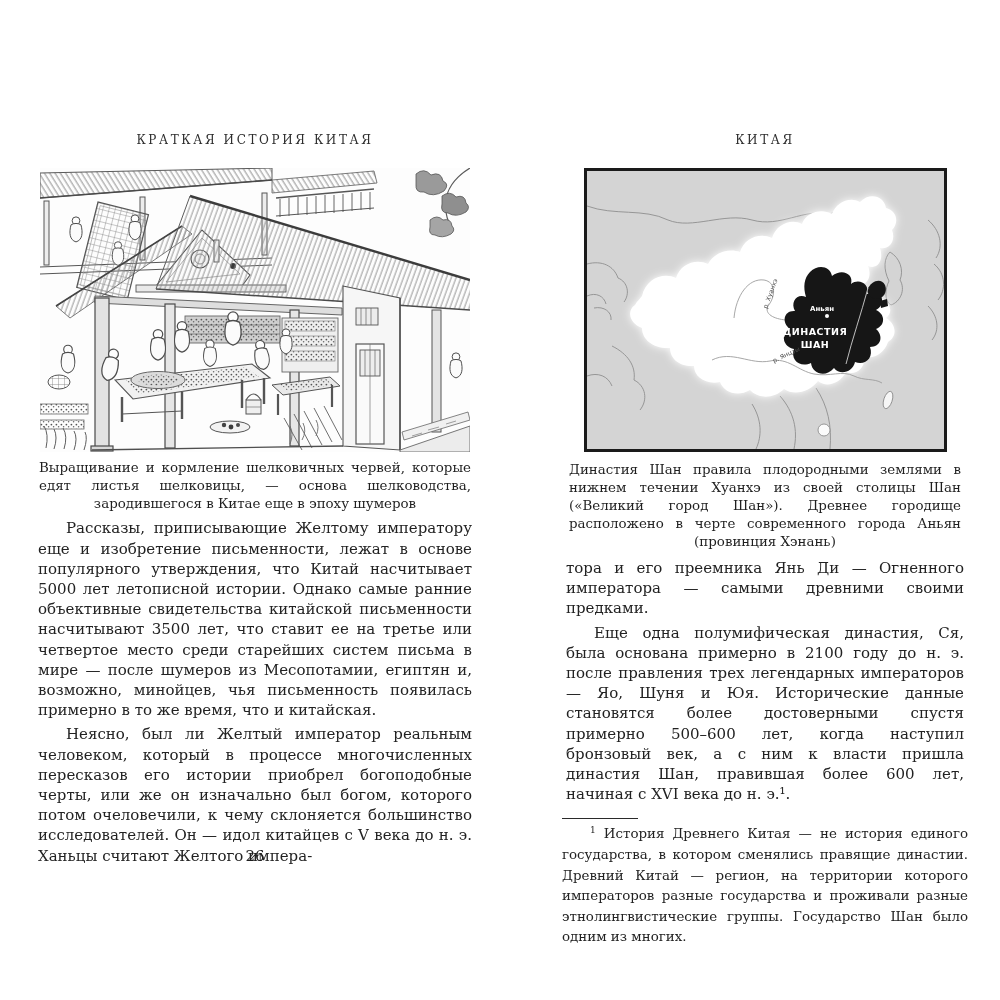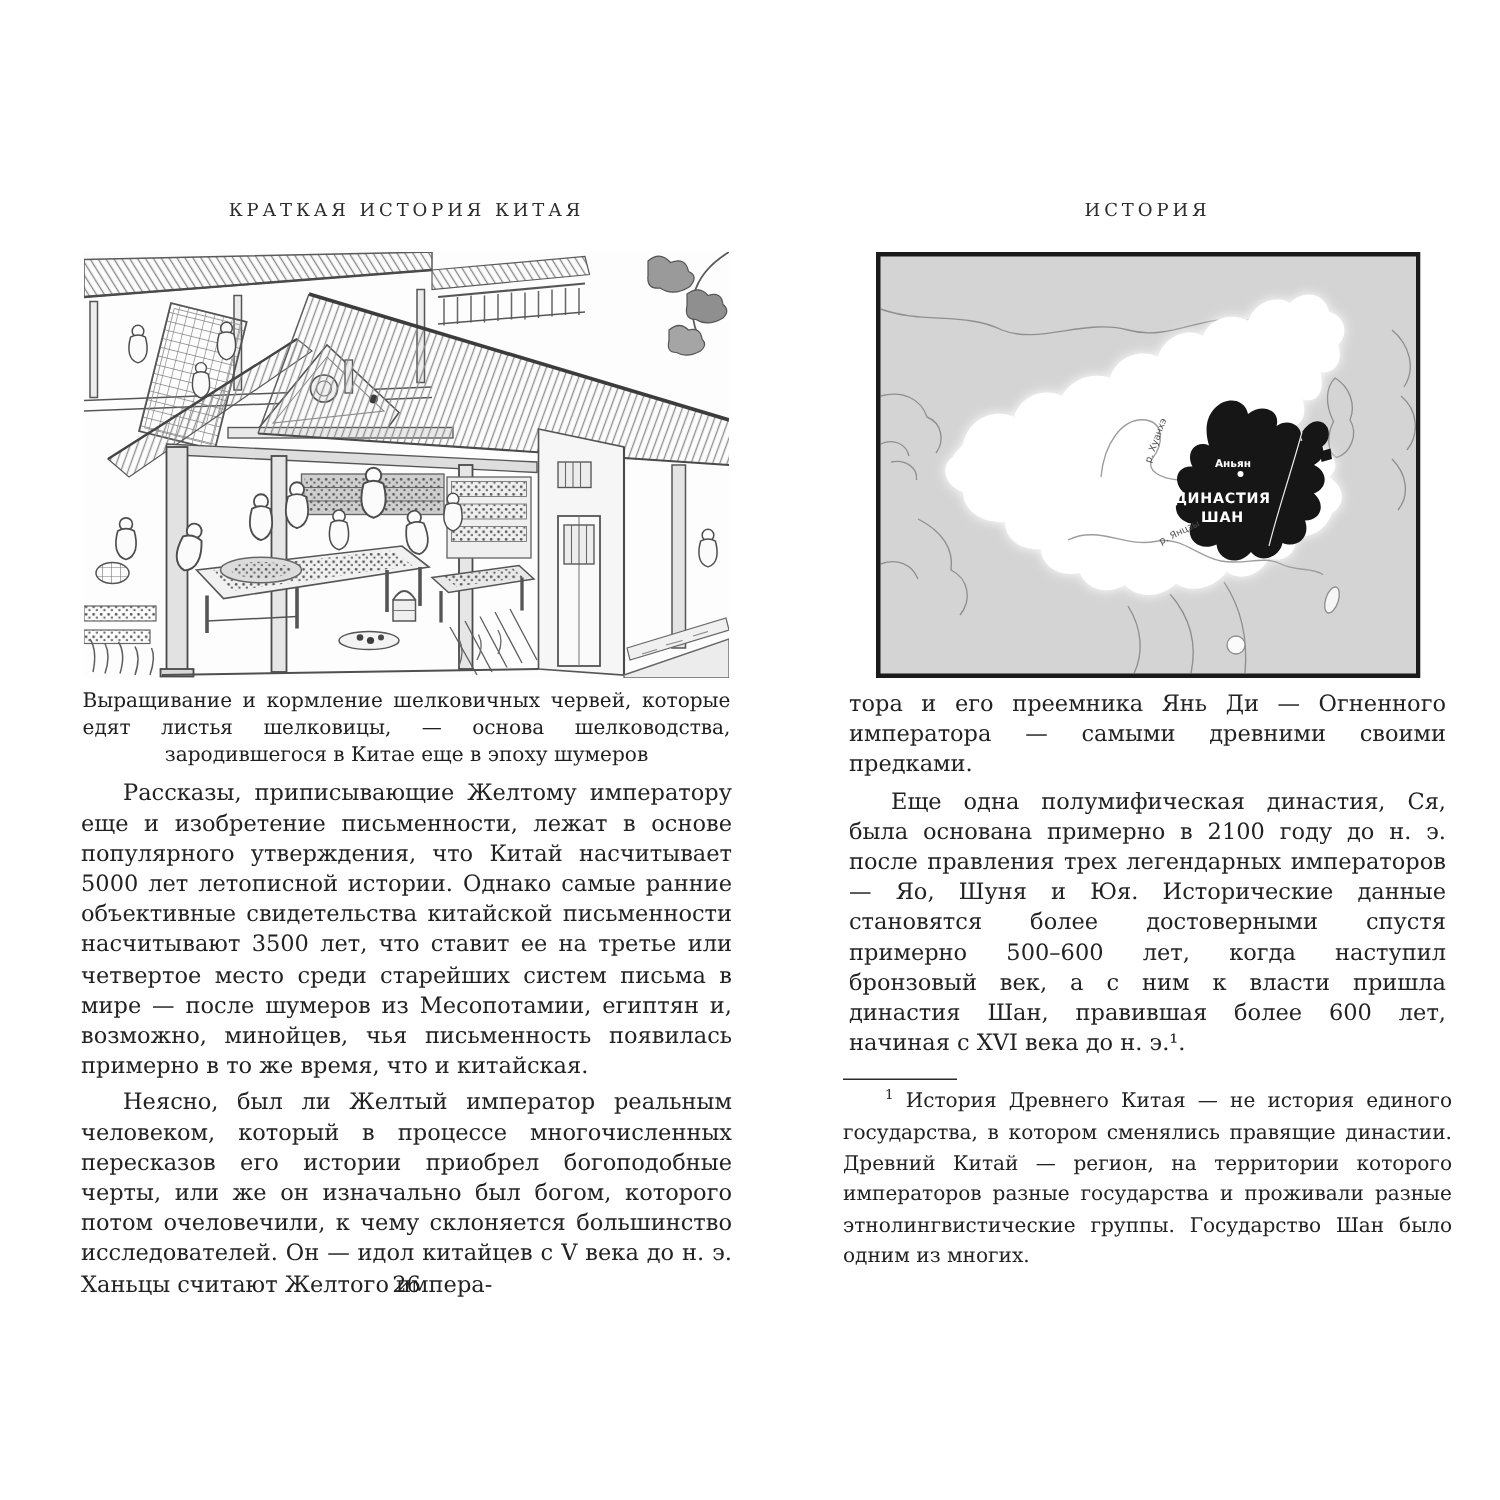--- a/index.html
+++ b/index.html
@@ -1,21 +1,21 @@
 <!DOCTYPE html>
 <html><head>
 <meta charset="utf-8">
 <style>
   html,body{margin:0;padding:0;}
   body{
     width:1000px;height:1000px;background:#ffffff;overflow:hidden;position:relative;
     font-family:"DejaVu Serif","Liberation Serif",serif;color:#222;
   }
   .page{position:absolute;top:133px;}
-  .page-left{left:50px;width:442px;}
+  .page-left{left:34px;width:442px;}
   .page-right{left:562px;width:406px;}
   .running-head{
     text-align:center;font-size:12px;letter-spacing:2.6px;color:#2d2d2d;height:16px;
     white-space:nowrap;
   }
   figure{margin:0;}
   .illu-wrap{margin:19px auto 0;width:430px;height:284px;}
   .map-wrap{margin:19px auto 0;width:363px;height:284px;}
   .caption{
     margin:7px auto 0;font-size:13.4px;line-height:17.8px;color:#1f1f1f;
@@ -224,21 +224,21 @@
 
     <div class="bodytext">
       <p class="indent">Рассказы, приписывающие Желтому императору еще и изобретение письменности, лежат в основе популярного утверждения, что Китай насчитывает 5000 лет летописной истории. Однако самые ранние объективные свидетельства китайской письменности насчитывают 3500 лет, что ставит ее на третье или четвертое место среди старейших систем письма в мире — после шумеров из Месопотамии, египтян и, возможно, минойцев, чья письменность появилась примерно в то же время, что и китайская.</p>
       <p class="indent">Неясно, был ли Желтый император реальным человеком, который в процессе многочисленных пересказов его истории приобрел богоподобные черты, или же он изначально был богом, которого потом очеловечили, к чему склоняется большинство исследователей. Он — идол китайцев с V века до н. э. Ханьцы считают Желтого импера-</p>
     </div>
 
     <div class="page-number">26</div>
   </section>
 
   <section class="page page-right">
-    <div class="running-head">ИСТОРИЯ</div>
+    <div class="running-head">КИТАЯ</div>
 
     <figure class="map-wrap">
       <svg viewBox="0 0 363 284" width="363" height="284">
         <defs>
           <filter id="glow" x="-20%" y="-20%" width="140%" height="140%">
             <feGaussianBlur stdDeviation="4"></feGaussianBlur>
           </filter>
           <clipPath id="mapclip">
               <rect x="3" y="3" width="357" height="278"></rect>
             </clipPath>
@@ -290,20 +290,21 @@
             <text x="231" y="180" font-size="9.5" font-weight="bold" fill="#ffffff" text-anchor="middle" letter-spacing="0.5">ШАН</text>
             <text transform="translate(183,141) rotate(-70)" font-size="6.3" fill="#4f4f4f">р. Хуанхэ</text>
             <text transform="translate(190,195) rotate(-26)" font-size="6.3" fill="#4f4f4f">р. Янцзы</text>
           </g>
         </g>
 
         <rect x="1.5" y="1.5" width="360" height="281" fill="none" stroke-width="3" stroke="#1a1a1a"></rect>
       </svg>
     </figure>
 
+    <div class="caption caption-right" style="width:392px;">Династия Шан правила плодородными землями в нижнем течении Хуанхэ из своей столицы Шан («Великий город Шан»). Древнее городище расположено в черте современного города Аньян (провинция Хэнань)</div>
 
     <div class="bodytext bodytext-right">
       <p>тора и его преемника Янь Ди — Огненного императора — самыми древними своими предками.</p>
       <p class="indent">Еще одна полумифическая династия, Ся, была основана примерно в 2100 году до н. э. после правления трех легендарных императоров — Яо, Шуня и Юя. Исторические данные становятся более достоверными спустя примерно 500–600 лет, когда наступил бронзовый век, а с ним к власти пришла династия Шан, правившая более 600 лет, начиная с XVI века до н. э.¹.</p>
     </div>
 
     <div class="footnote-rule"></div>
     <p class="footnote"><sup>1</sup><span> История Древнего Китая — не история единого государства, в котором сменялись правящие династии. Древний Китай — регион, на территории которого императоров разные государства и проживали разные этнолингвистические группы. Государство Шан было одним из многих.</span></p>
 
   </section>

